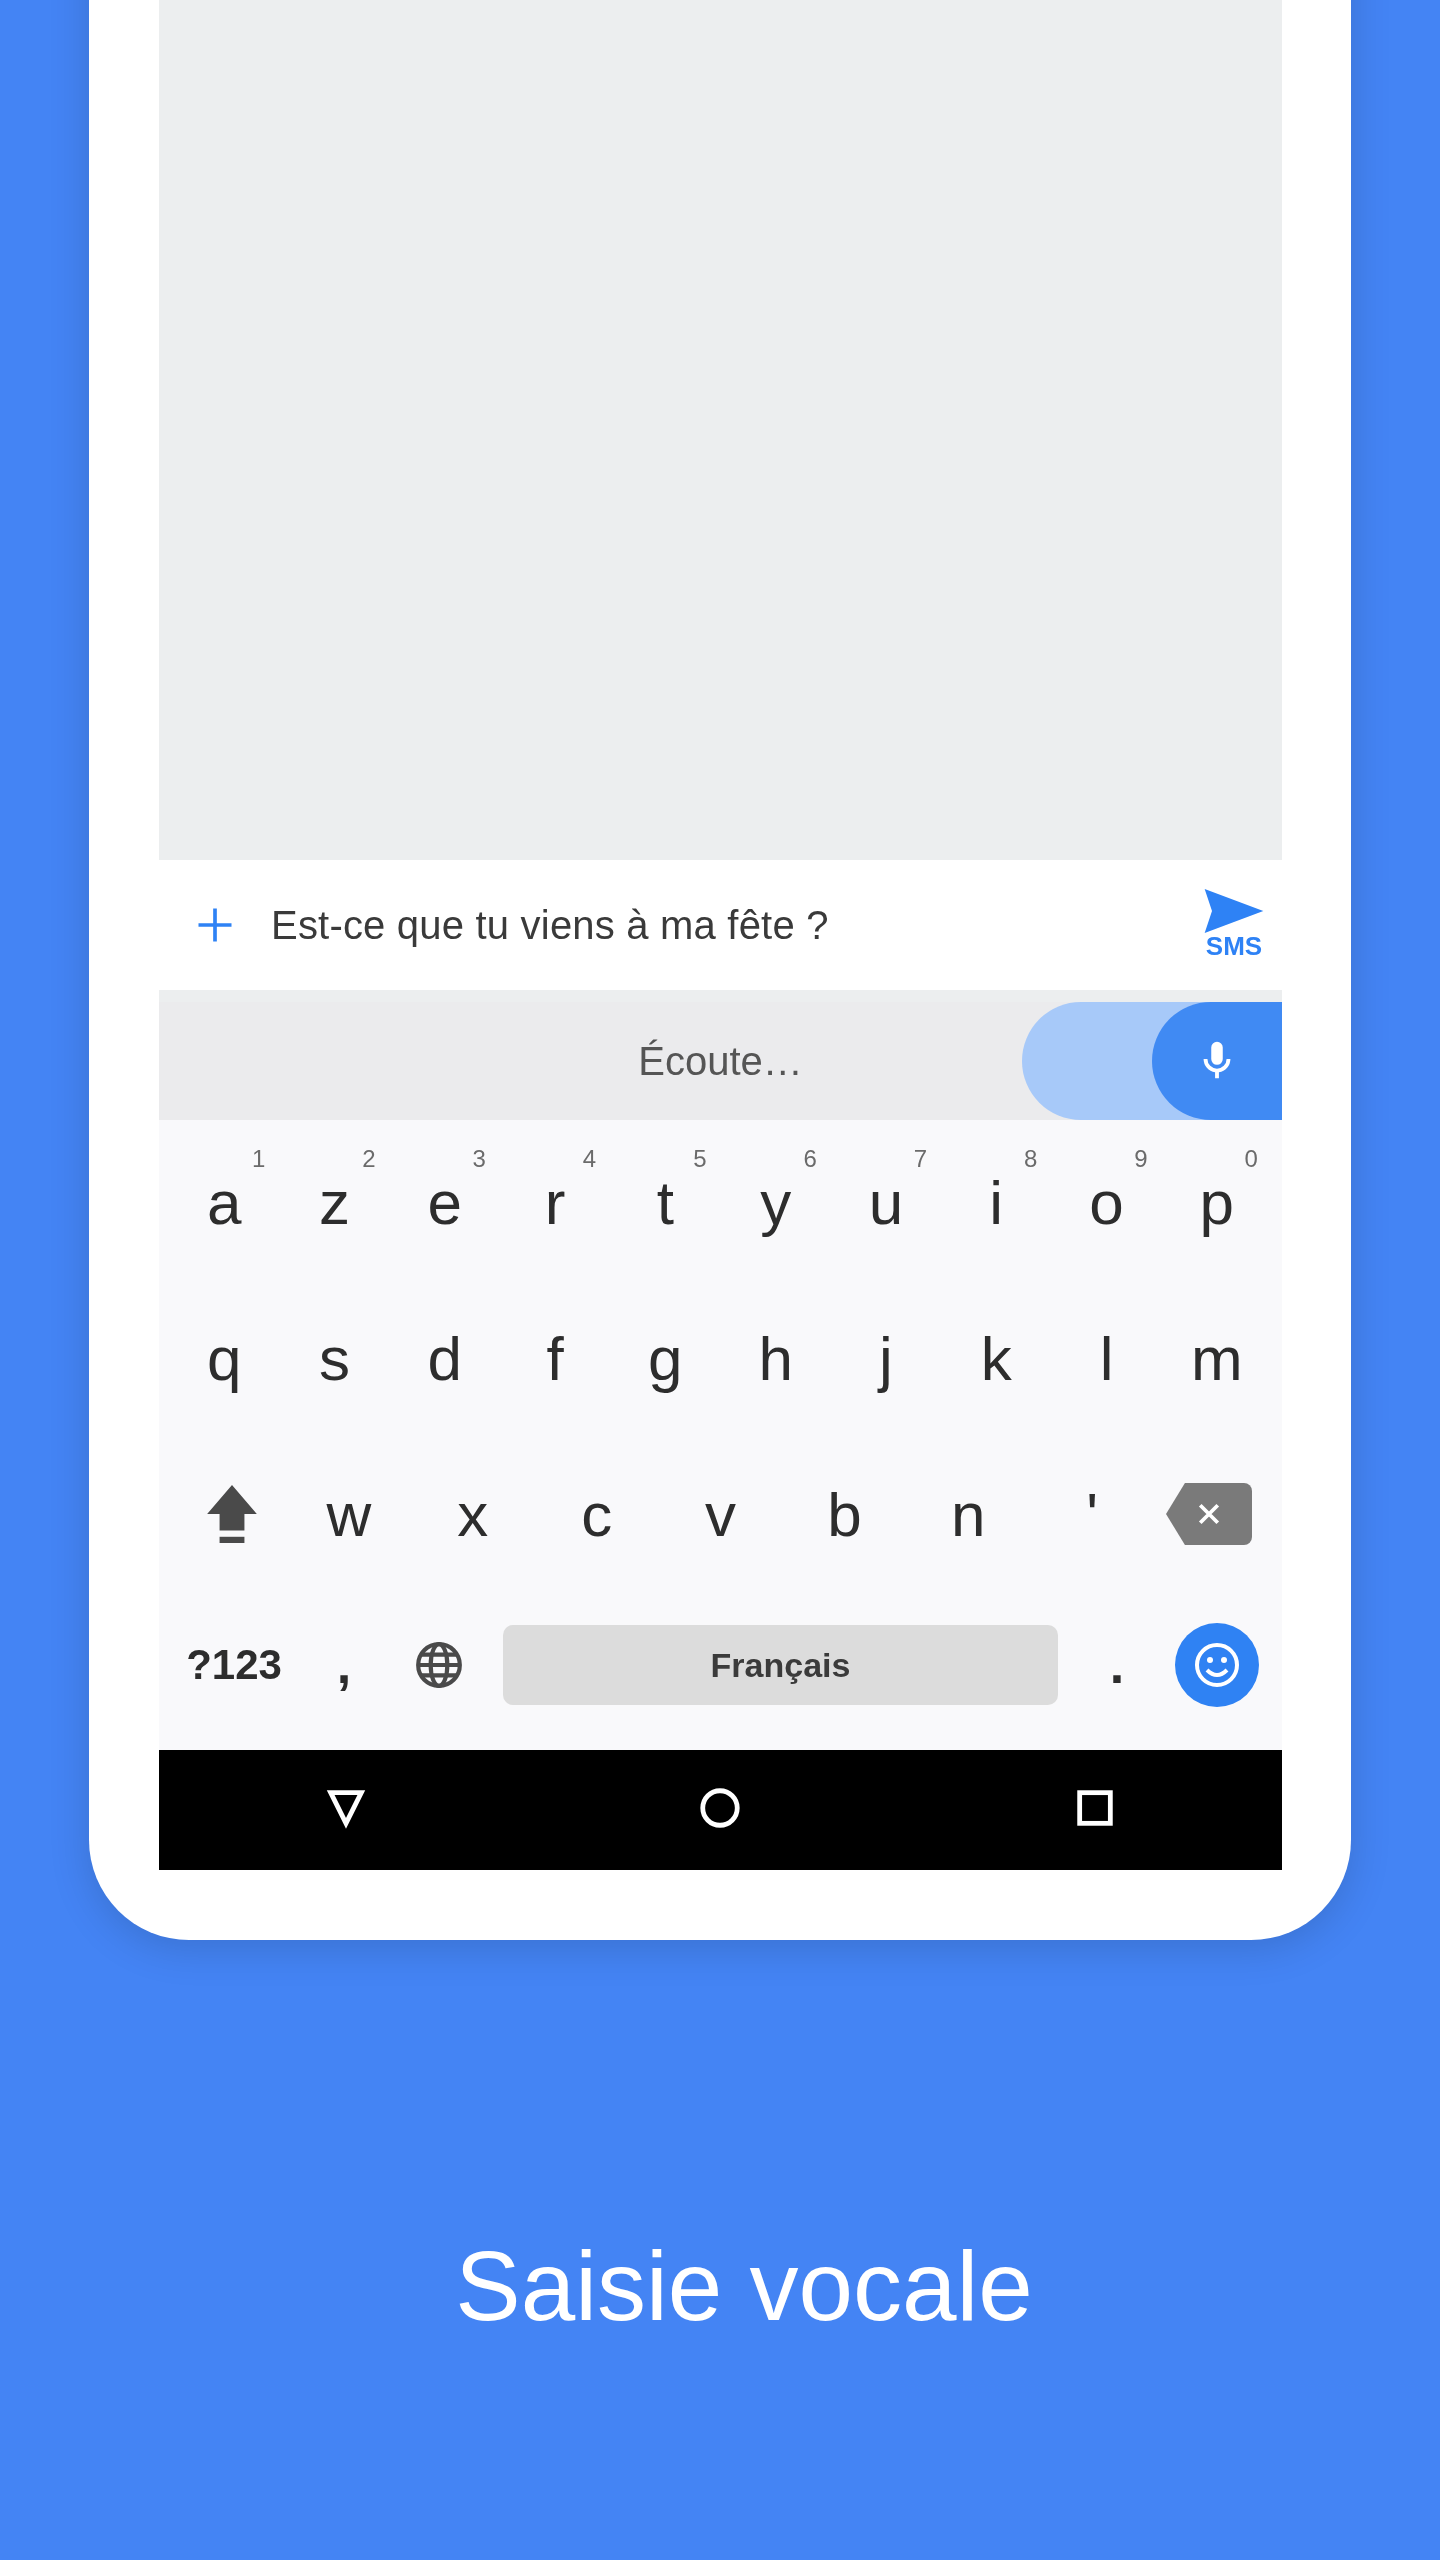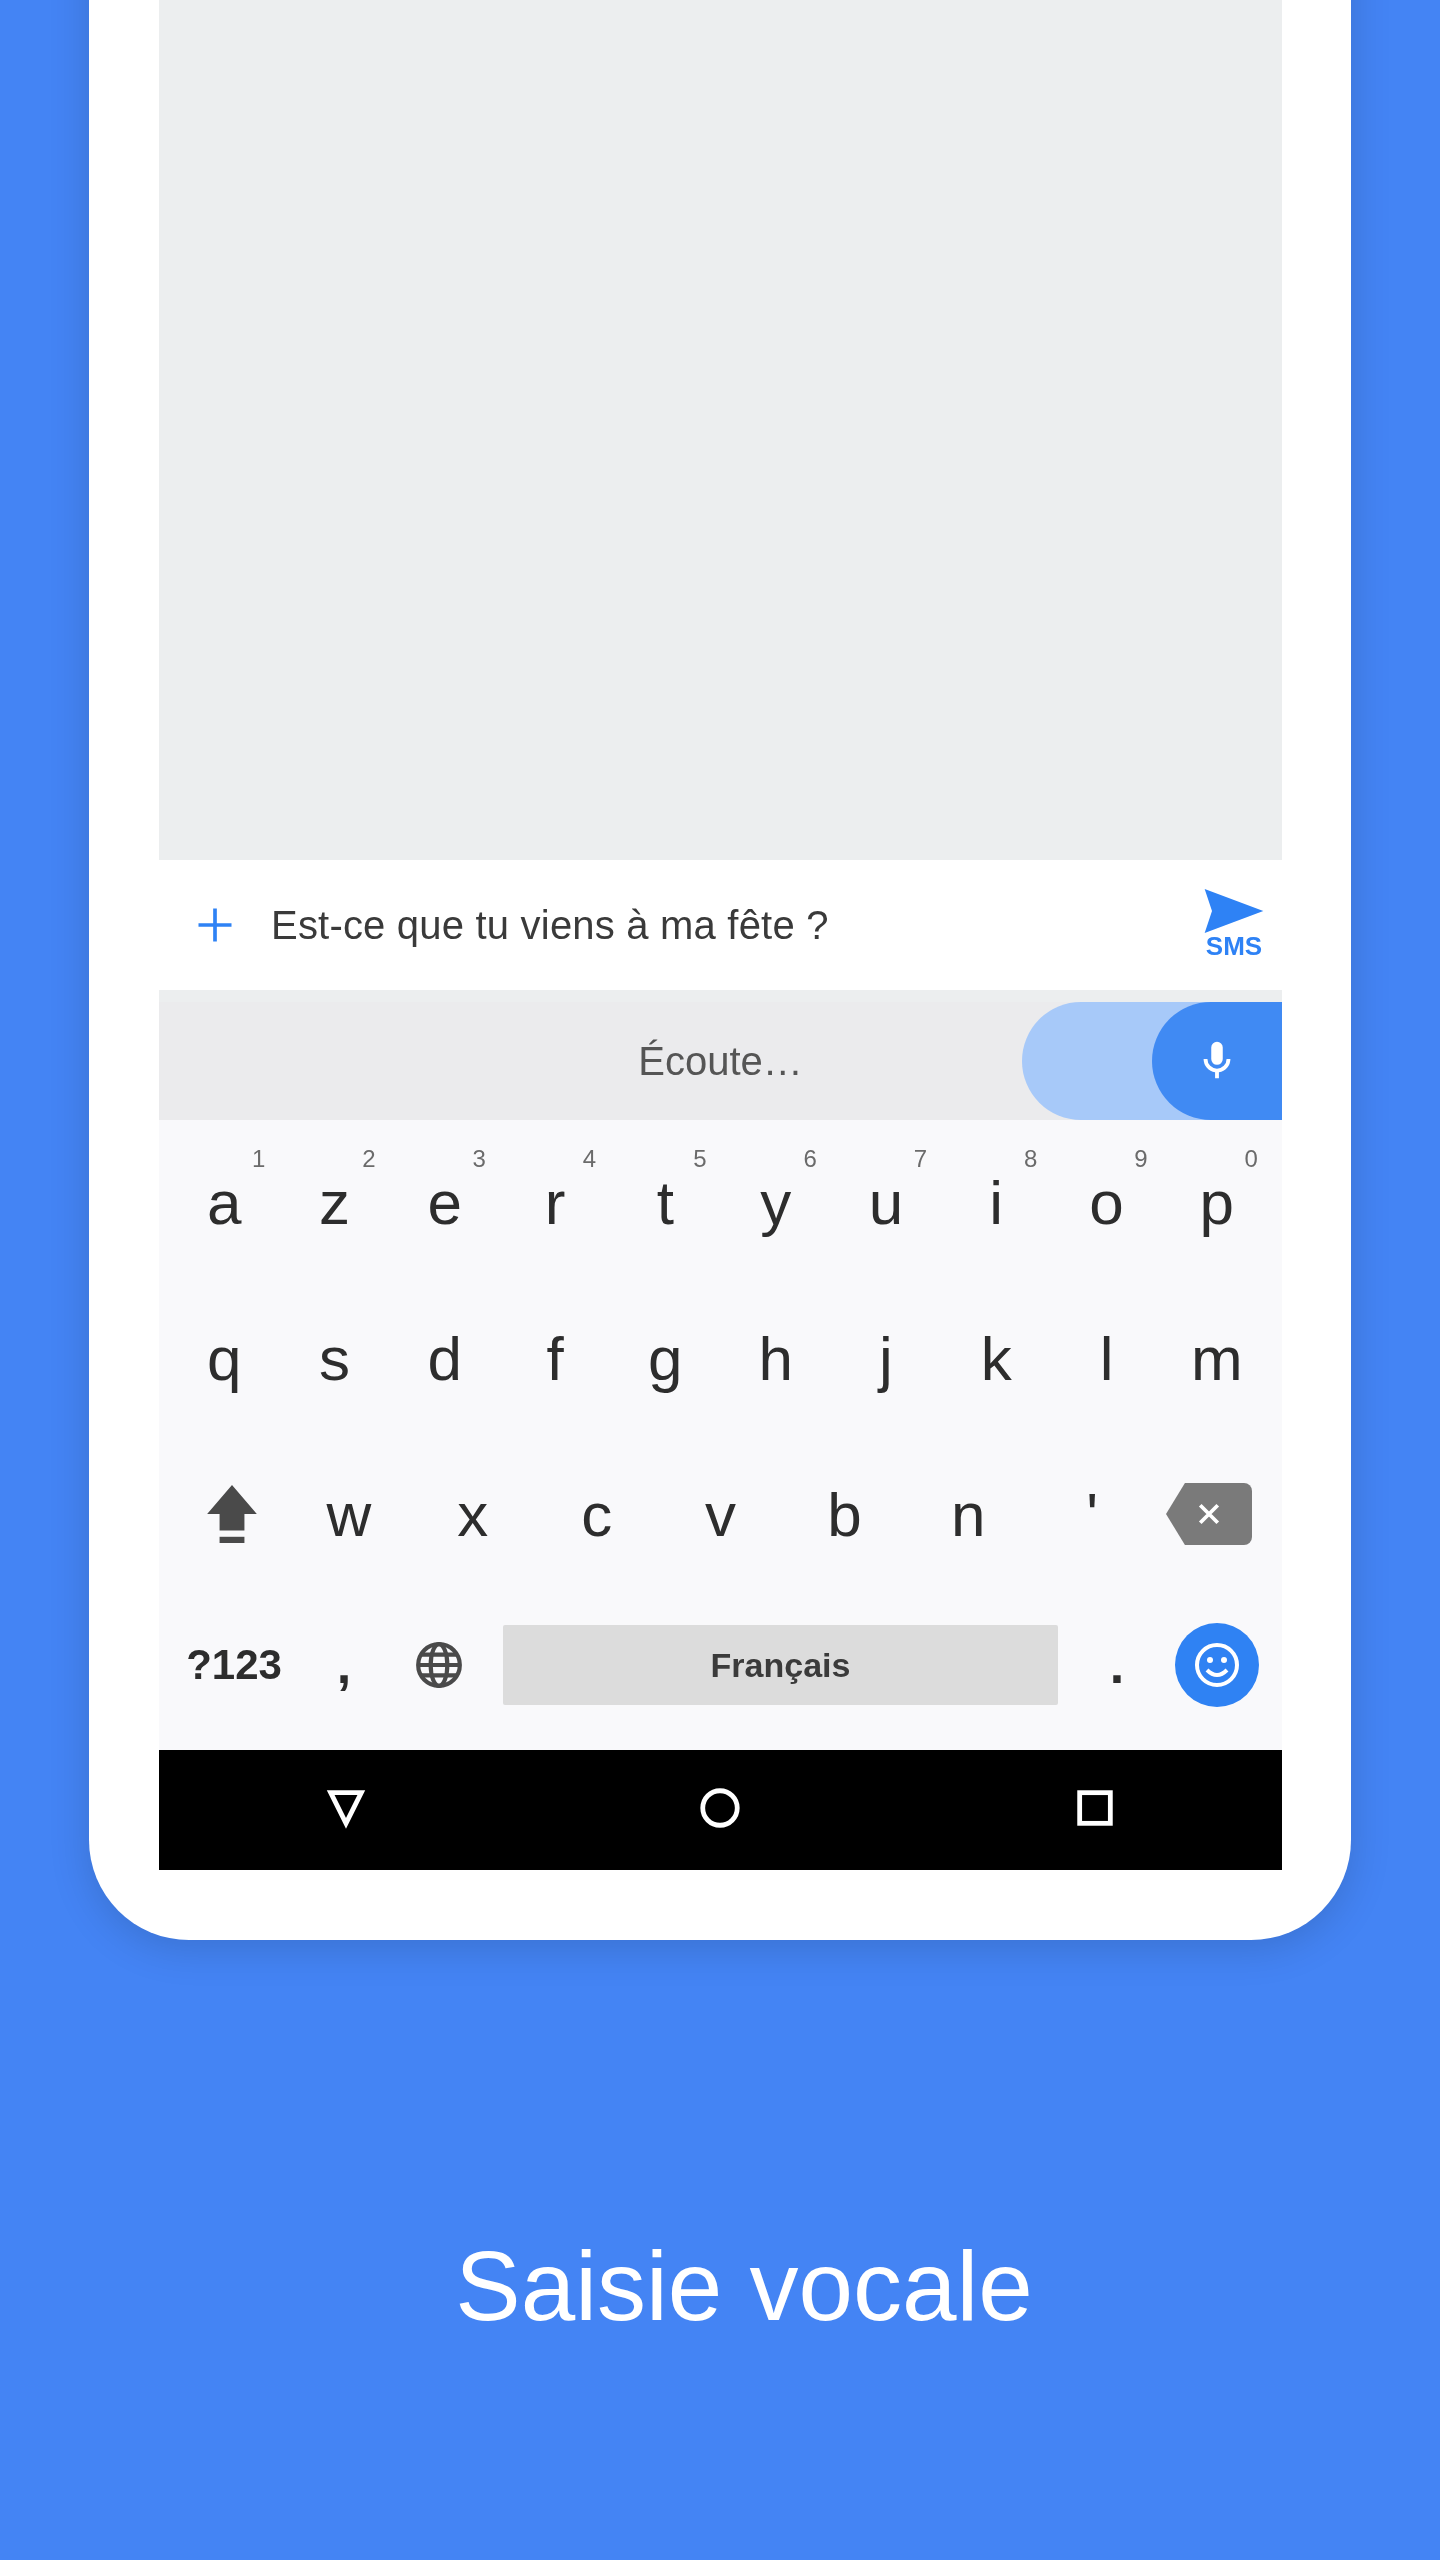--- a/index.html
+++ b/index.html
@@ -157,21 +157,21 @@
   }
   .globe-key {
     width:100px;
     display:flex;align-items:center;justify-content:center;
   }
   .globe-key svg { width:50px;height:50px; }
   .space-key {
     flex:1;
     height:80px;
     background:#dcdcdc;
-    border-radius:2px;
+    border-radius:10px;
     margin: 0 14px;
     display:flex;align-items:center;justify-content:center;
     font-size:34px;
     color:#3b3b3b;
   }
   .emoji-key {
     width:110px;
     display:flex;align-items:center;justify-content:center;
   }
   .emoji-key .circle {

